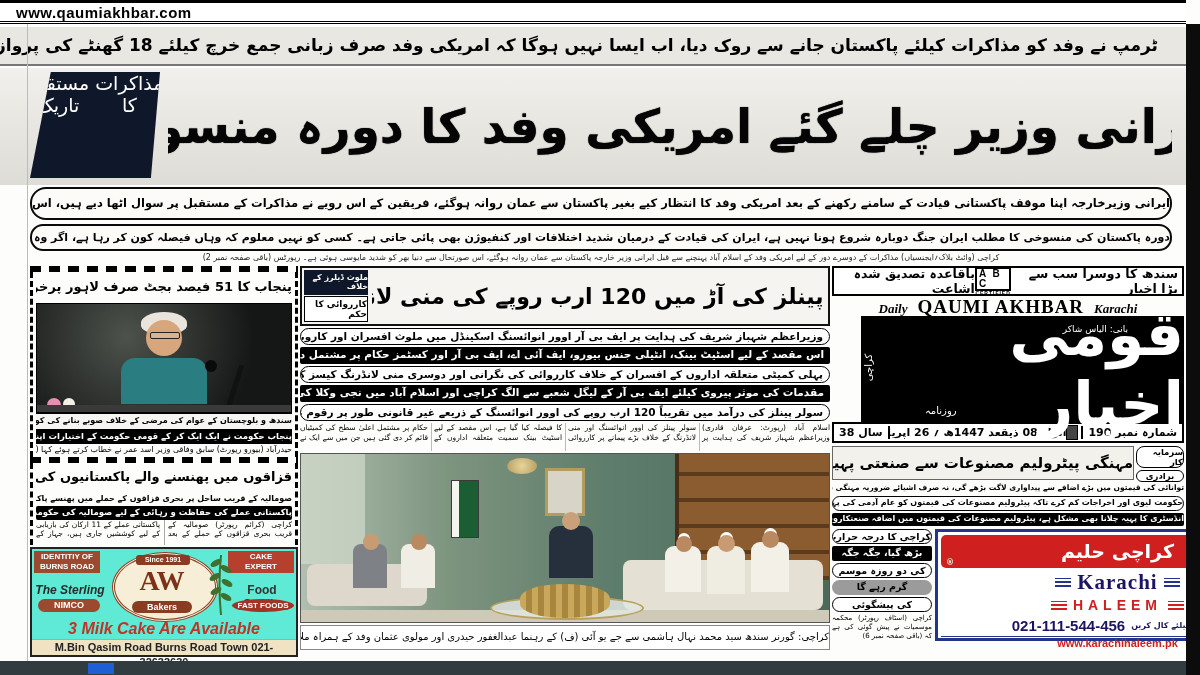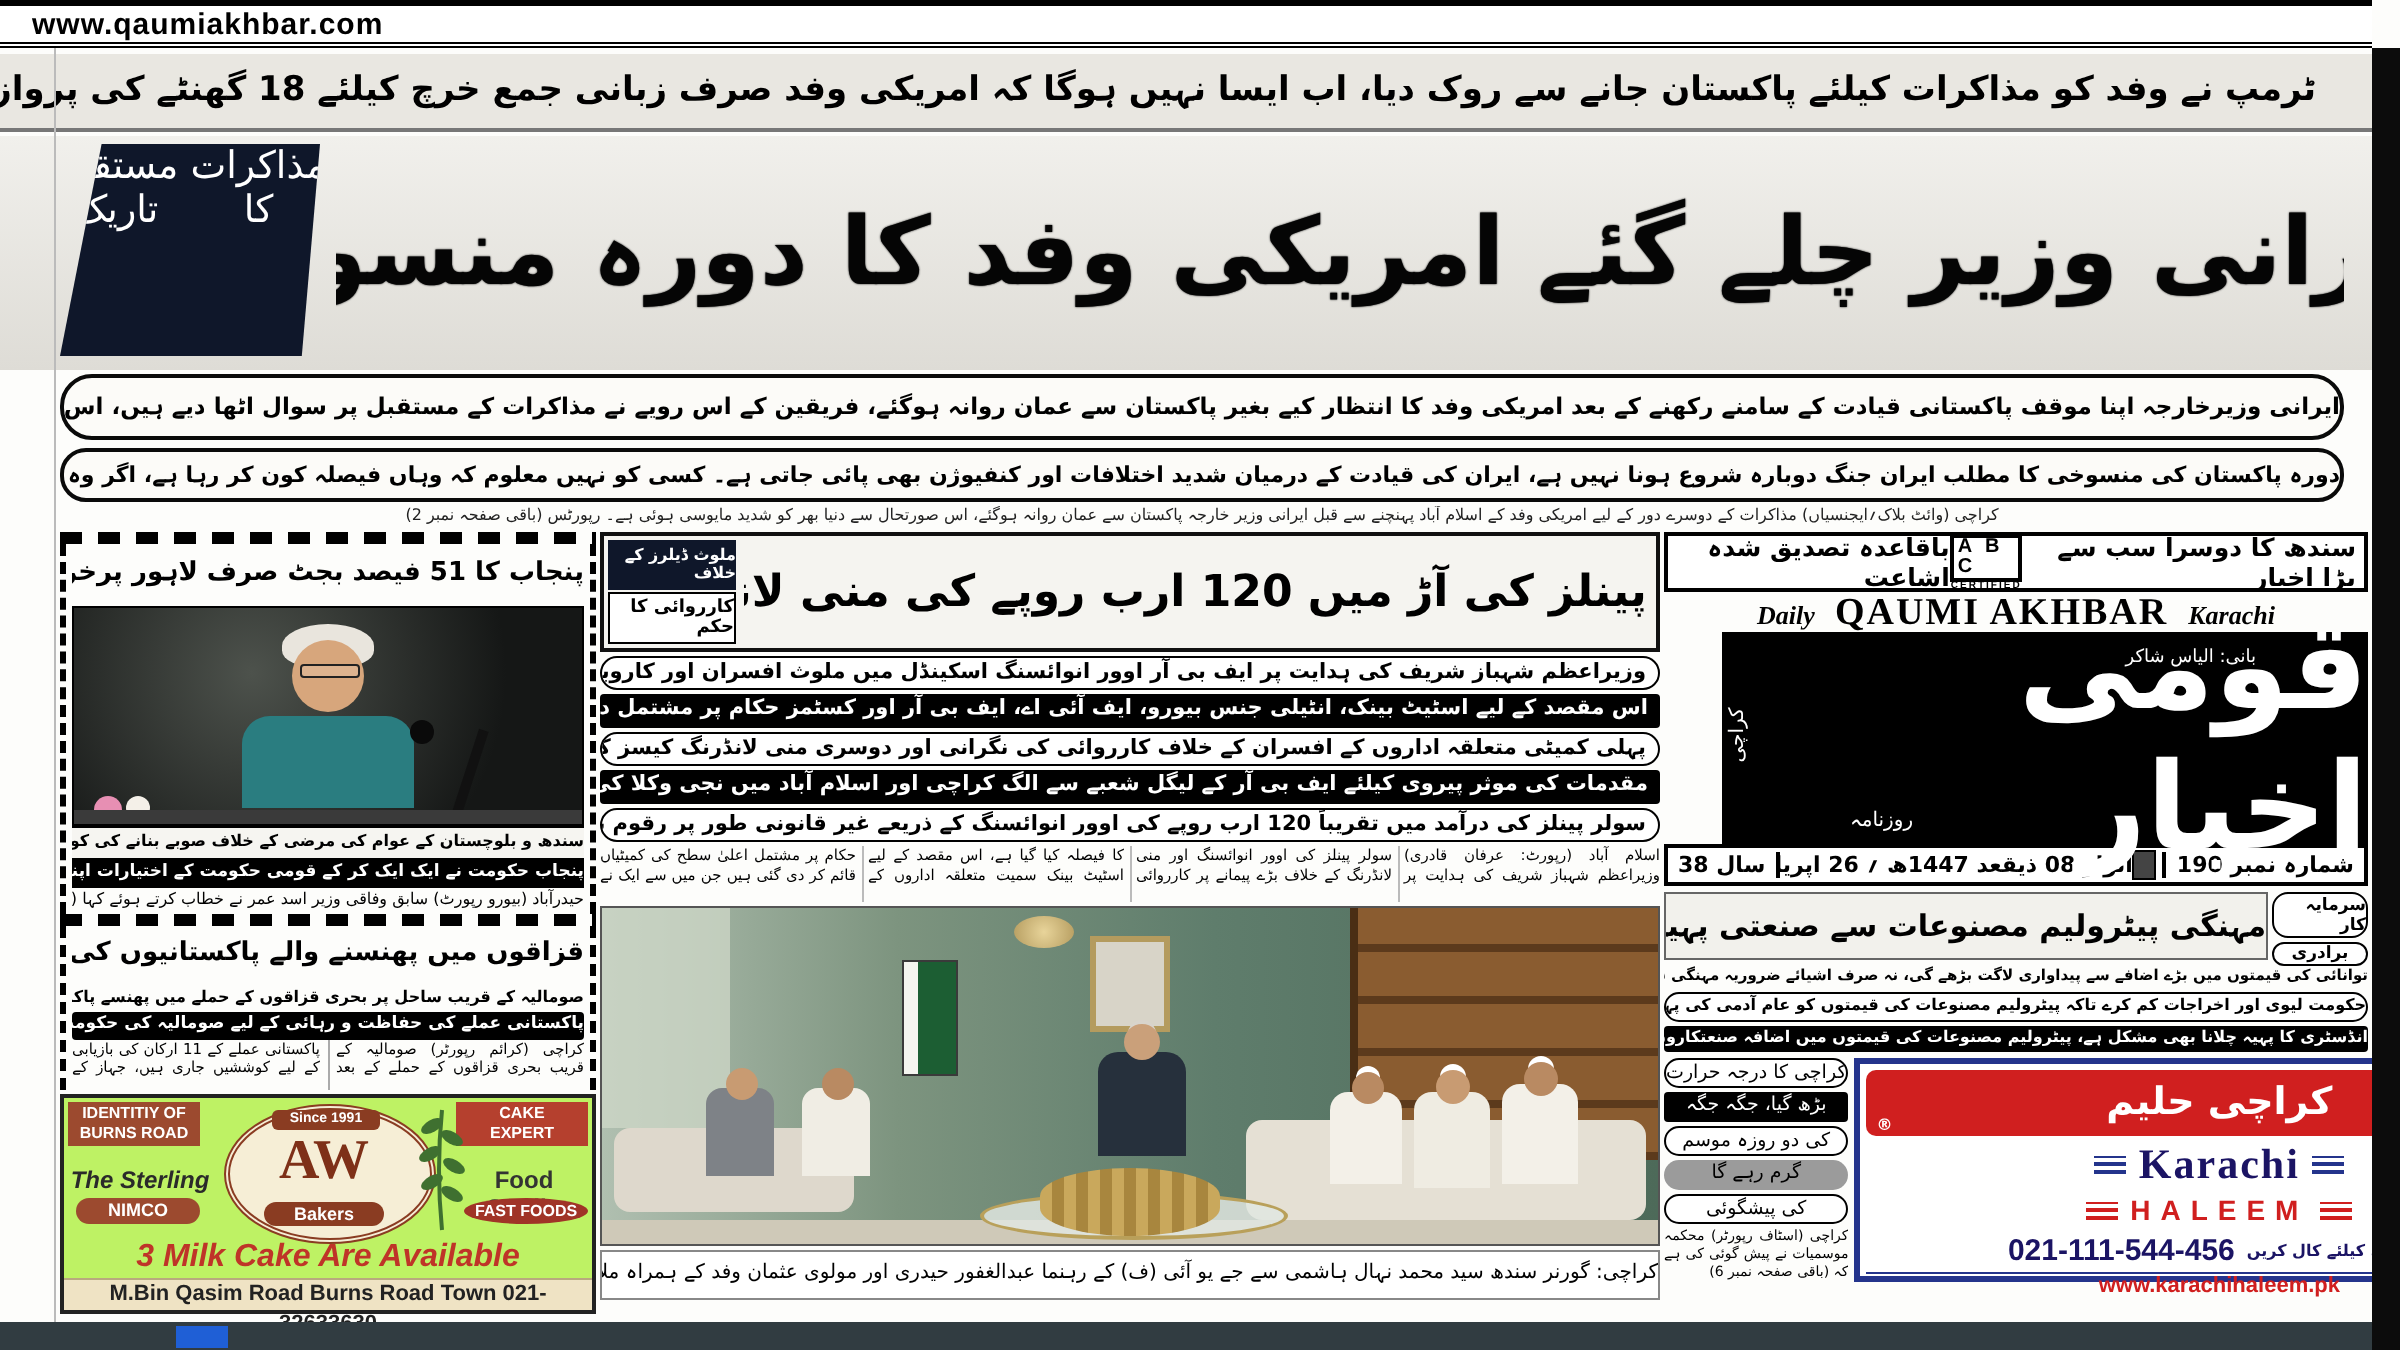--- a/index.html
+++ b/index.html
@@ -31,21 +31,21 @@
   .punjab-h{height:31px;font-weight:bold;font-size:13px;line-height:29px;}
   .photo1{position:relative;height:108px;background:radial-gradient(circle at 35% 30%,#4d524c,#151716 70%);overflow:hidden;border:1px solid #000;}
   .cap8{height:15px;font-size:8px;font-weight:bold;line-height:14px;background:#f6f5f1;border-top:1px solid #000;}
   .capb{height:15px;font-size:8.5px;font-weight:bold;line-height:14px;background:#000;color:#fff;}
   .byl8{height:13px;font-size:8px;line-height:12px;}
   .pir-h{height:30px;font-weight:bold;font-size:13px;line-height:28px;}
   .pir-s{height:13px;font-size:8px;font-weight:bold;line-height:12px;}
   .pir-b{height:14px;font-size:8.5px;font-weight:bold;line-height:13px;}
   .pir-t{height:25px;font-size:7.5px;line-height:1.25;column-count:2;column-gap:8px;column-rule:1px solid #aaa;overflow:hidden;text-align:justify;}
   
-  .awad{position:relative;height:110px;background:#bef264;border:2px solid #222;margin-top:2px;box-sizing:border-box;}
+  .awad{position:relative;height:110px;background:#5eead4;border:2px solid #222;margin-top:2px;box-sizing:border-box;}
   .awbadge{position:absolute;width:66px;height:22px;color:#fff;font-weight:bold;font-size:8px;line-height:1.2;display:flex;flex-direction:column;justify-content:center;text-align:center;}
   .awoval{position:absolute;left:80px;top:3px;width:100px;height:64px;border:3px double #8a3c22;border-radius:50%;background:#f6eed6;}
   .awpill{position:absolute;color:#fff;font-weight:bold;text-align:center;}
   .awbanner{position:absolute;left:2px;right:2px;top:70px;height:20px;font-style:italic;font-weight:bold;font-size:16px;color:#bf3428;text-align:center;line-height:20px;}
   .awaddr{position:absolute;left:0;right:0;bottom:0;height:15px;background:#efe3c4;border-top:1px solid #b9a97e;font-weight:bold;font-size:11px;text-align:center;line-height:15px;color:#222;}
   
   .ccol{left:300px;top:266px;width:530px;}
   .solarband{position:relative;height:60px;border:2px solid #111;background:#f5f4f0;box-sizing:border-box;}
   .solar-k{position:absolute;left:2px;top:2px;width:64px;height:52px;display:flex;flex-direction:column;gap:1px;}
   .solar-k>div{flex:1;display:flex;align-items:center;justify-content:center;font-weight:bold;}
@@ -66,21 +66,21 @@
   .daterow{height:21px;border:2px solid #000;background:#fff;box-sizing:border-box;display:flex;align-items:center;font-weight:bold;font-size:11px;}
   .petrol-head{display:flex;height:34px;margin-top:3px;gap:2px;}
   .petrol-h{flex:1;border:1px solid #666;background:#f2f1ec;font-weight:bold;font-size:15px;line-height:32px;box-sizing:border-box;}
   .petrol-k{width:48px;display:flex;flex-direction:column;gap:2px;}
   .petrol-k>div{flex:1;border:1px solid #000;border-radius:8px;font-weight:bold;font-size:8.5px;display:flex;align-items:center;justify-content:center;background:#fff;}
   .pet-s{height:12px;margin-top:2px;font-size:7.5px;font-weight:bold;line-height:11px;}
   .pet-sb{height:13px;margin-top:2px;font-size:8px;font-weight:bold;line-height:12px;}
   .pet-byl{height:22px;margin-top:2px;font-size:7.5px;line-height:11px;overflow:hidden;text-align:justify;}
   .brow{display:flex;gap:3px;margin-top:3px;height:112px;}
   .wx{width:100px;display:flex;flex-direction:column;gap:2px;}
-  .wxs{height:15px;font-weight:normal;font-size:9.5px;line-height:13px;box-sizing:border-box;}
+  .wxs{height:15px;font-weight:bold;font-size:9.5px;line-height:13px;box-sizing:border-box;}
   .wxbyl{flex:1;font-size:7px;line-height:1.3;overflow:hidden;text-align:justify;}
   .haleem{flex:1;border:3px solid #24348c;background:#fff;box-sizing:border-box;padding:3px;display:flex;flex-direction:column;gap:2px;}
   .hal-red{position:relative;height:33px;background:#d01f1f;border-radius:5px;color:#fff;font-weight:bold;font-size:19px;line-height:33px;text-align:center;}
   .hal-row{display:flex;align-items:center;justify-content:center;gap:6px;}
   .hbar{width:16px;height:9px;}
   .hbar.b{background:repeating-linear-gradient(0deg,#24348c 0 2px,transparent 2px 4px);}
   .hbar.r{background:repeating-linear-gradient(0deg,#d01f1f 0 2px,transparent 2px 4px);}
   .hal-karachi{font-family:"Liberation Serif",serif;font-weight:bold;font-size:21px;color:#1b1464;letter-spacing:1px;}
   .hal-haleem{font-weight:bold;font-size:14px;color:#d01f1f;letter-spacing:5px;}
   .hal-br{height:11px;font-size:7px;font-weight:bold;color:#1a1a5e;background:#f7efd8;line-height:10px;}

